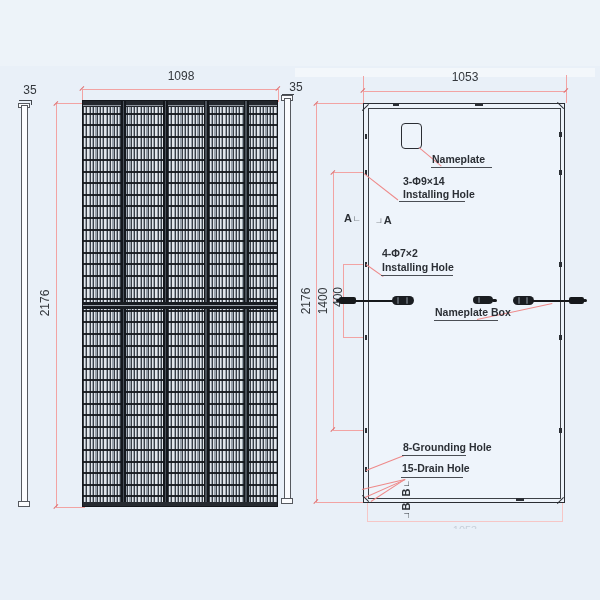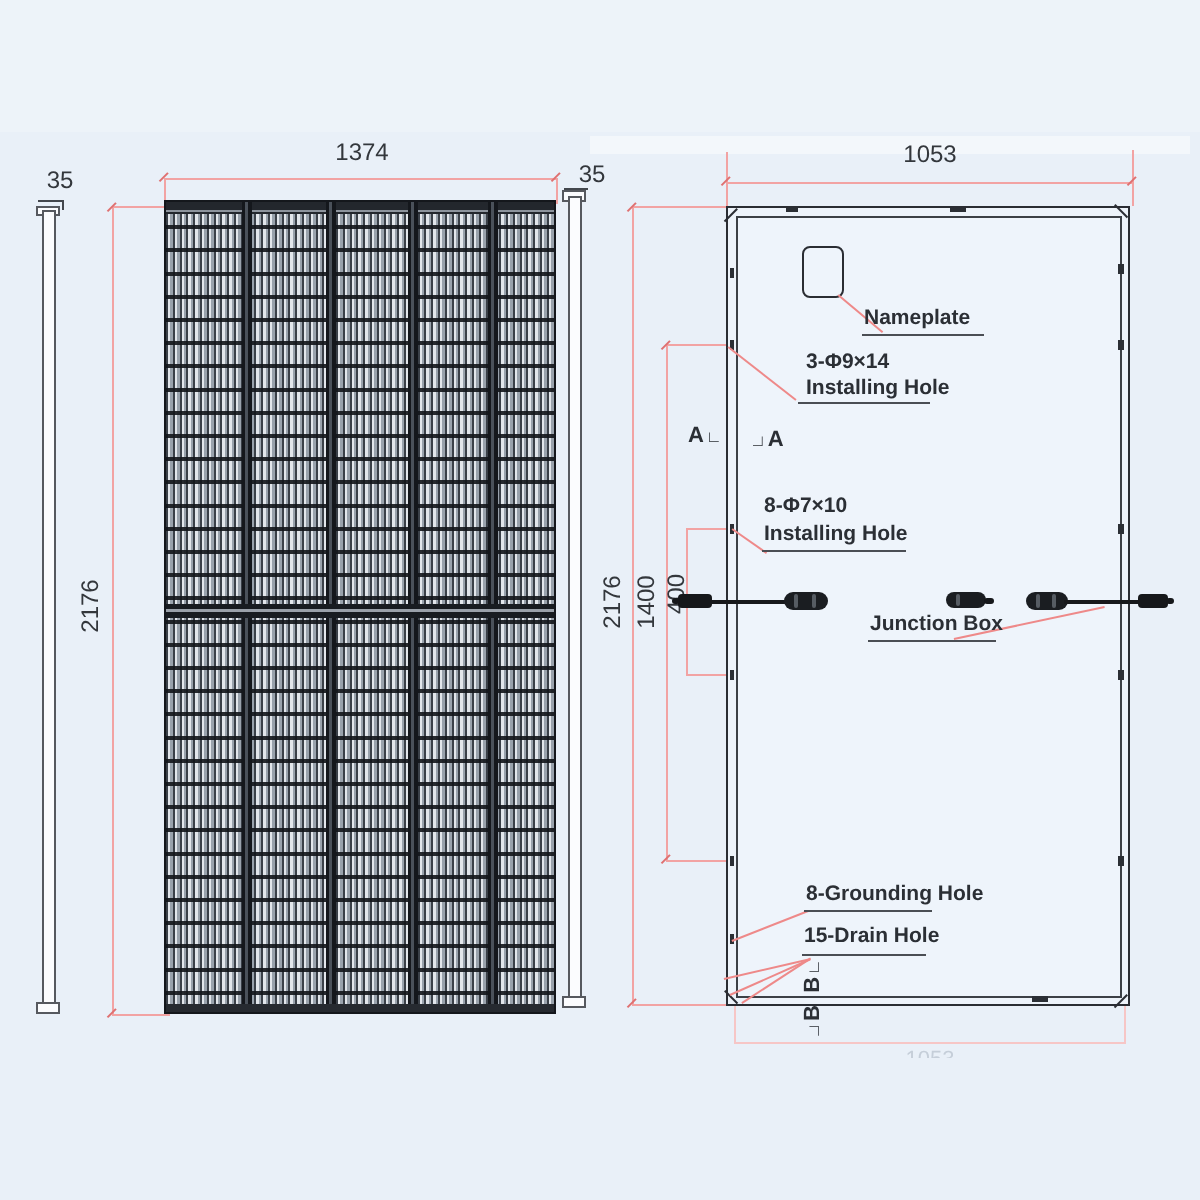--- a/index.html
+++ b/index.html
@@ -73,21 +73,21 @@
   <div class="dimh" style="left:55.5px;top:506.5px;width:29px;"></div>
   <div class="tickr" style="left:53px;top:103px;"></div>
   <div class="tickr" style="left:53px;top:506px;"></div>
   <div class="dimtxt rot" style="left:45px;top:303px;">2176</div>
 
   <div class="dimh" style="left:82px;top:88.5px;width:196px;"></div>
   <div class="dimv" style="left:82px;top:88.5px;height:13px;"></div>
   <div class="dimv" style="left:277.5px;top:88.5px;height:13px;"></div>
   <div class="tickr" style="left:79px;top:88px;"></div>
   <div class="tickr" style="left:275px;top:88px;"></div>
-  <div class="dimtxt" style="left:181px;top:76px;">1374</div>
+  <div class="dimtxt" style="left:181px;top:76px;">1098</div>
 
   <div class="pv">
     <div class="pv-top"></div>
     <div class="pv-div" style="left:38px;"></div>
     <div class="pv-div" style="left:80px;"></div>
     <div class="pv-div" style="left:121px;"></div>
     <div class="pv-div" style="left:161px;"></div>
     <div class="pv-mid"></div>
     <div class="pv-bot"></div>
   </div>
@@ -159,21 +159,21 @@
   <div class="marker" style="left:344px;top:212px;">
     <span>A</span>
       <span class="corner">∟</span>
   </div>
   <div class="marker" style="left:375px;top:214px;">
     <span class="corner flip">∟</span>
       <span>A</span>
   </div>
 
   <div class="leader" style="left:366px;top:264px;width:21px;transform:rotate(35deg);"></div>
-  <div class="lbl" style="left:382px;top:247px;">8-Φ7×10</div>
+  <div class="lbl" style="left:382px;top:247px;">4-Φ7×2</div>
   <div class="lbl" style="left:382px;top:261px;">Installing Hole</div>
   <div class="ul" style="left:381px;top:274.5px;width:72px;"></div>
 
   <div class="plug" style="left:339px;top:297px;width:17px;"></div>
   <div class="tail" style="left:336px;top:299px;width:4px;"></div>
   <div class="cable" style="left:355px;top:299.5px;width:42px;"></div>
   <div class="mc4" style="left:392px;top:295.5px;width:22px;">
     <div class="notch" style="left:5px;"></div>
     <div class="notch" style="left:14px;"></div>
   </div>
@@ -183,21 +183,21 @@
   <div class="tail" style="left:492px;top:298.5px;width:5px;"></div>
   <div class="mc4" style="left:513px;top:295.5px;width:21px;">
     <div class="notch" style="left:5px;"></div>
     <div class="notch" style="left:13px;"></div>
   </div>
   <div class="cable" style="left:532px;top:299.5px;width:40px;"></div>
   <div class="plug" style="left:569px;top:297px;width:15px;"></div>
   <div class="tail" style="left:583px;top:299px;width:4px;"></div>
 
   <div class="leader" style="left:477px;top:319px;width:77px;transform:rotate(-12deg);"></div>
-  <div class="lbl" style="left:435px;top:306px;">Junction Box</div>
+  <div class="lbl" style="left:435px;top:306px;">Nameplate Box</div>
   <div class="ul" style="left:434px;top:319.5px;width:64px;"></div>
 
   <div class="leader" style="left:366px;top:470px;width:41px;transform:rotate(-21.5deg);"></div>
   <div class="lbl" style="left:403px;top:441px;">8-Grounding Hole</div>
   <div class="ul" style="left:402px;top:454.5px;width:64px;"></div>
 
   <div class="lbl" style="left:402px;top:462px;">15-Drain Hole</div>
   <div class="ul" style="left:401px;top:476.5px;width:62px;"></div>
   <div class="leader" style="left:362px;top:489px;width:44px;transform:rotate(-13deg);"></div>
   <div class="leader" style="left:365px;top:497px;width:44px;transform:rotate(-24deg);"></div>

